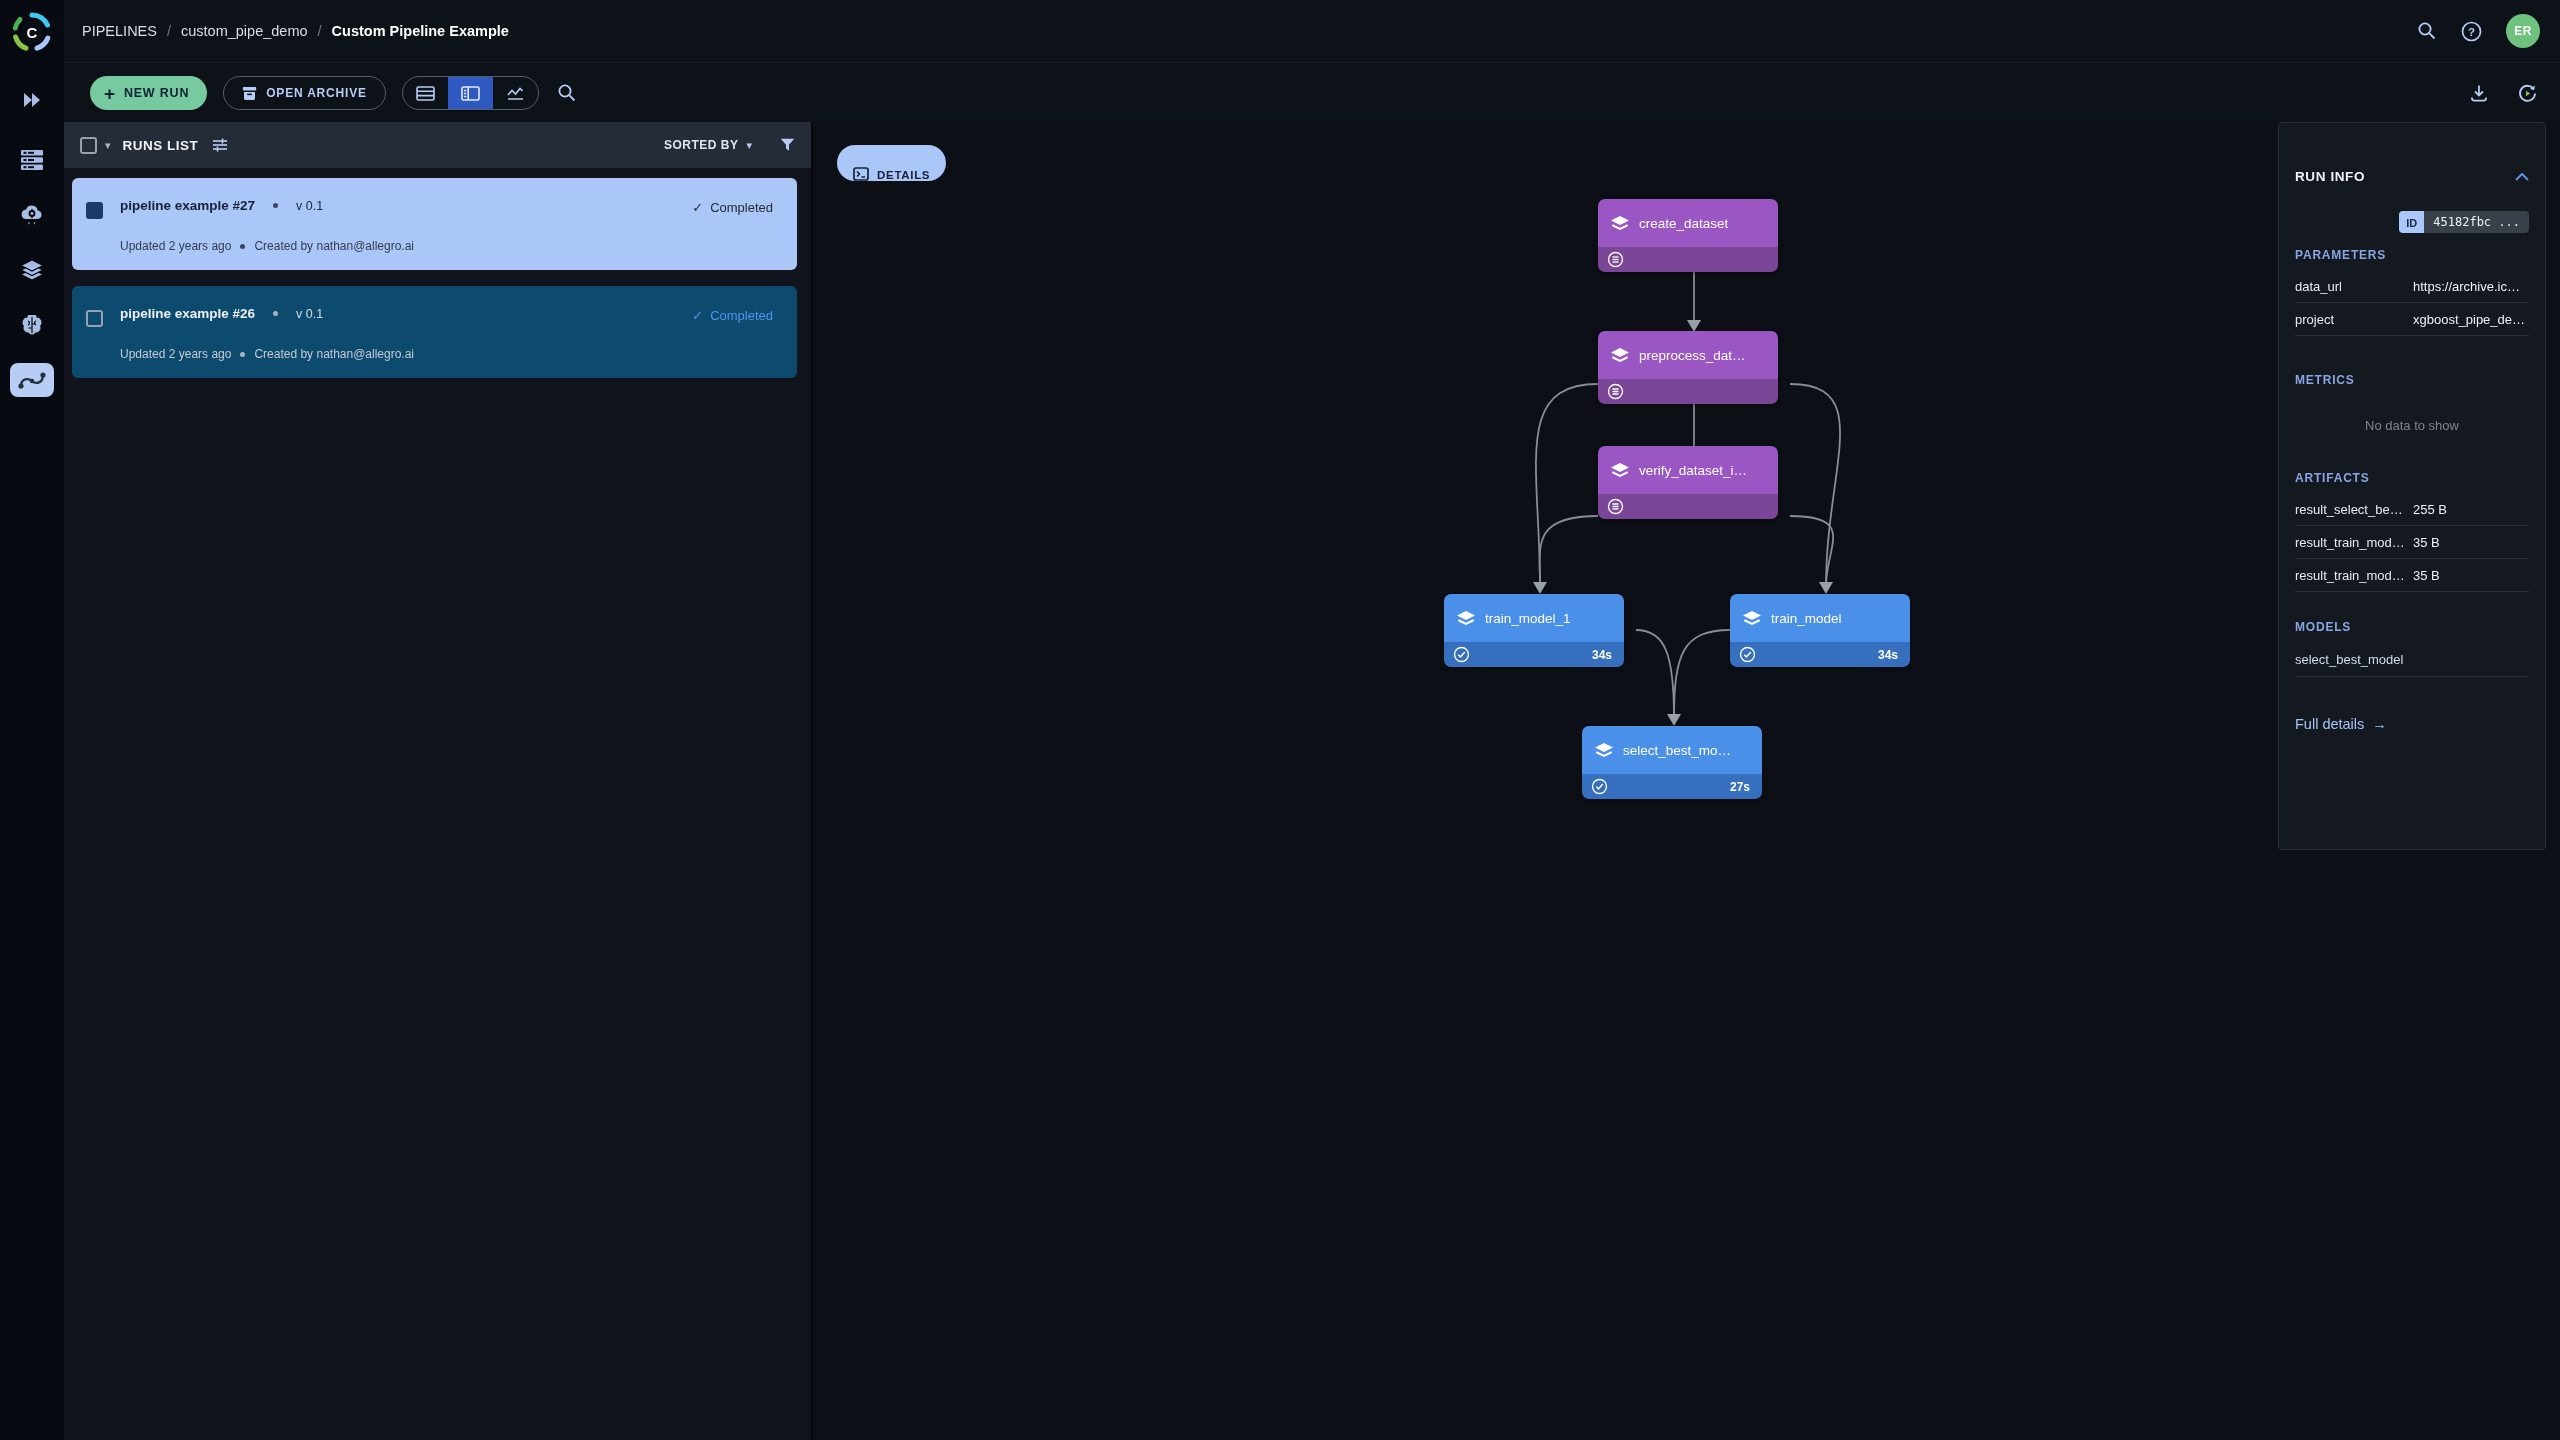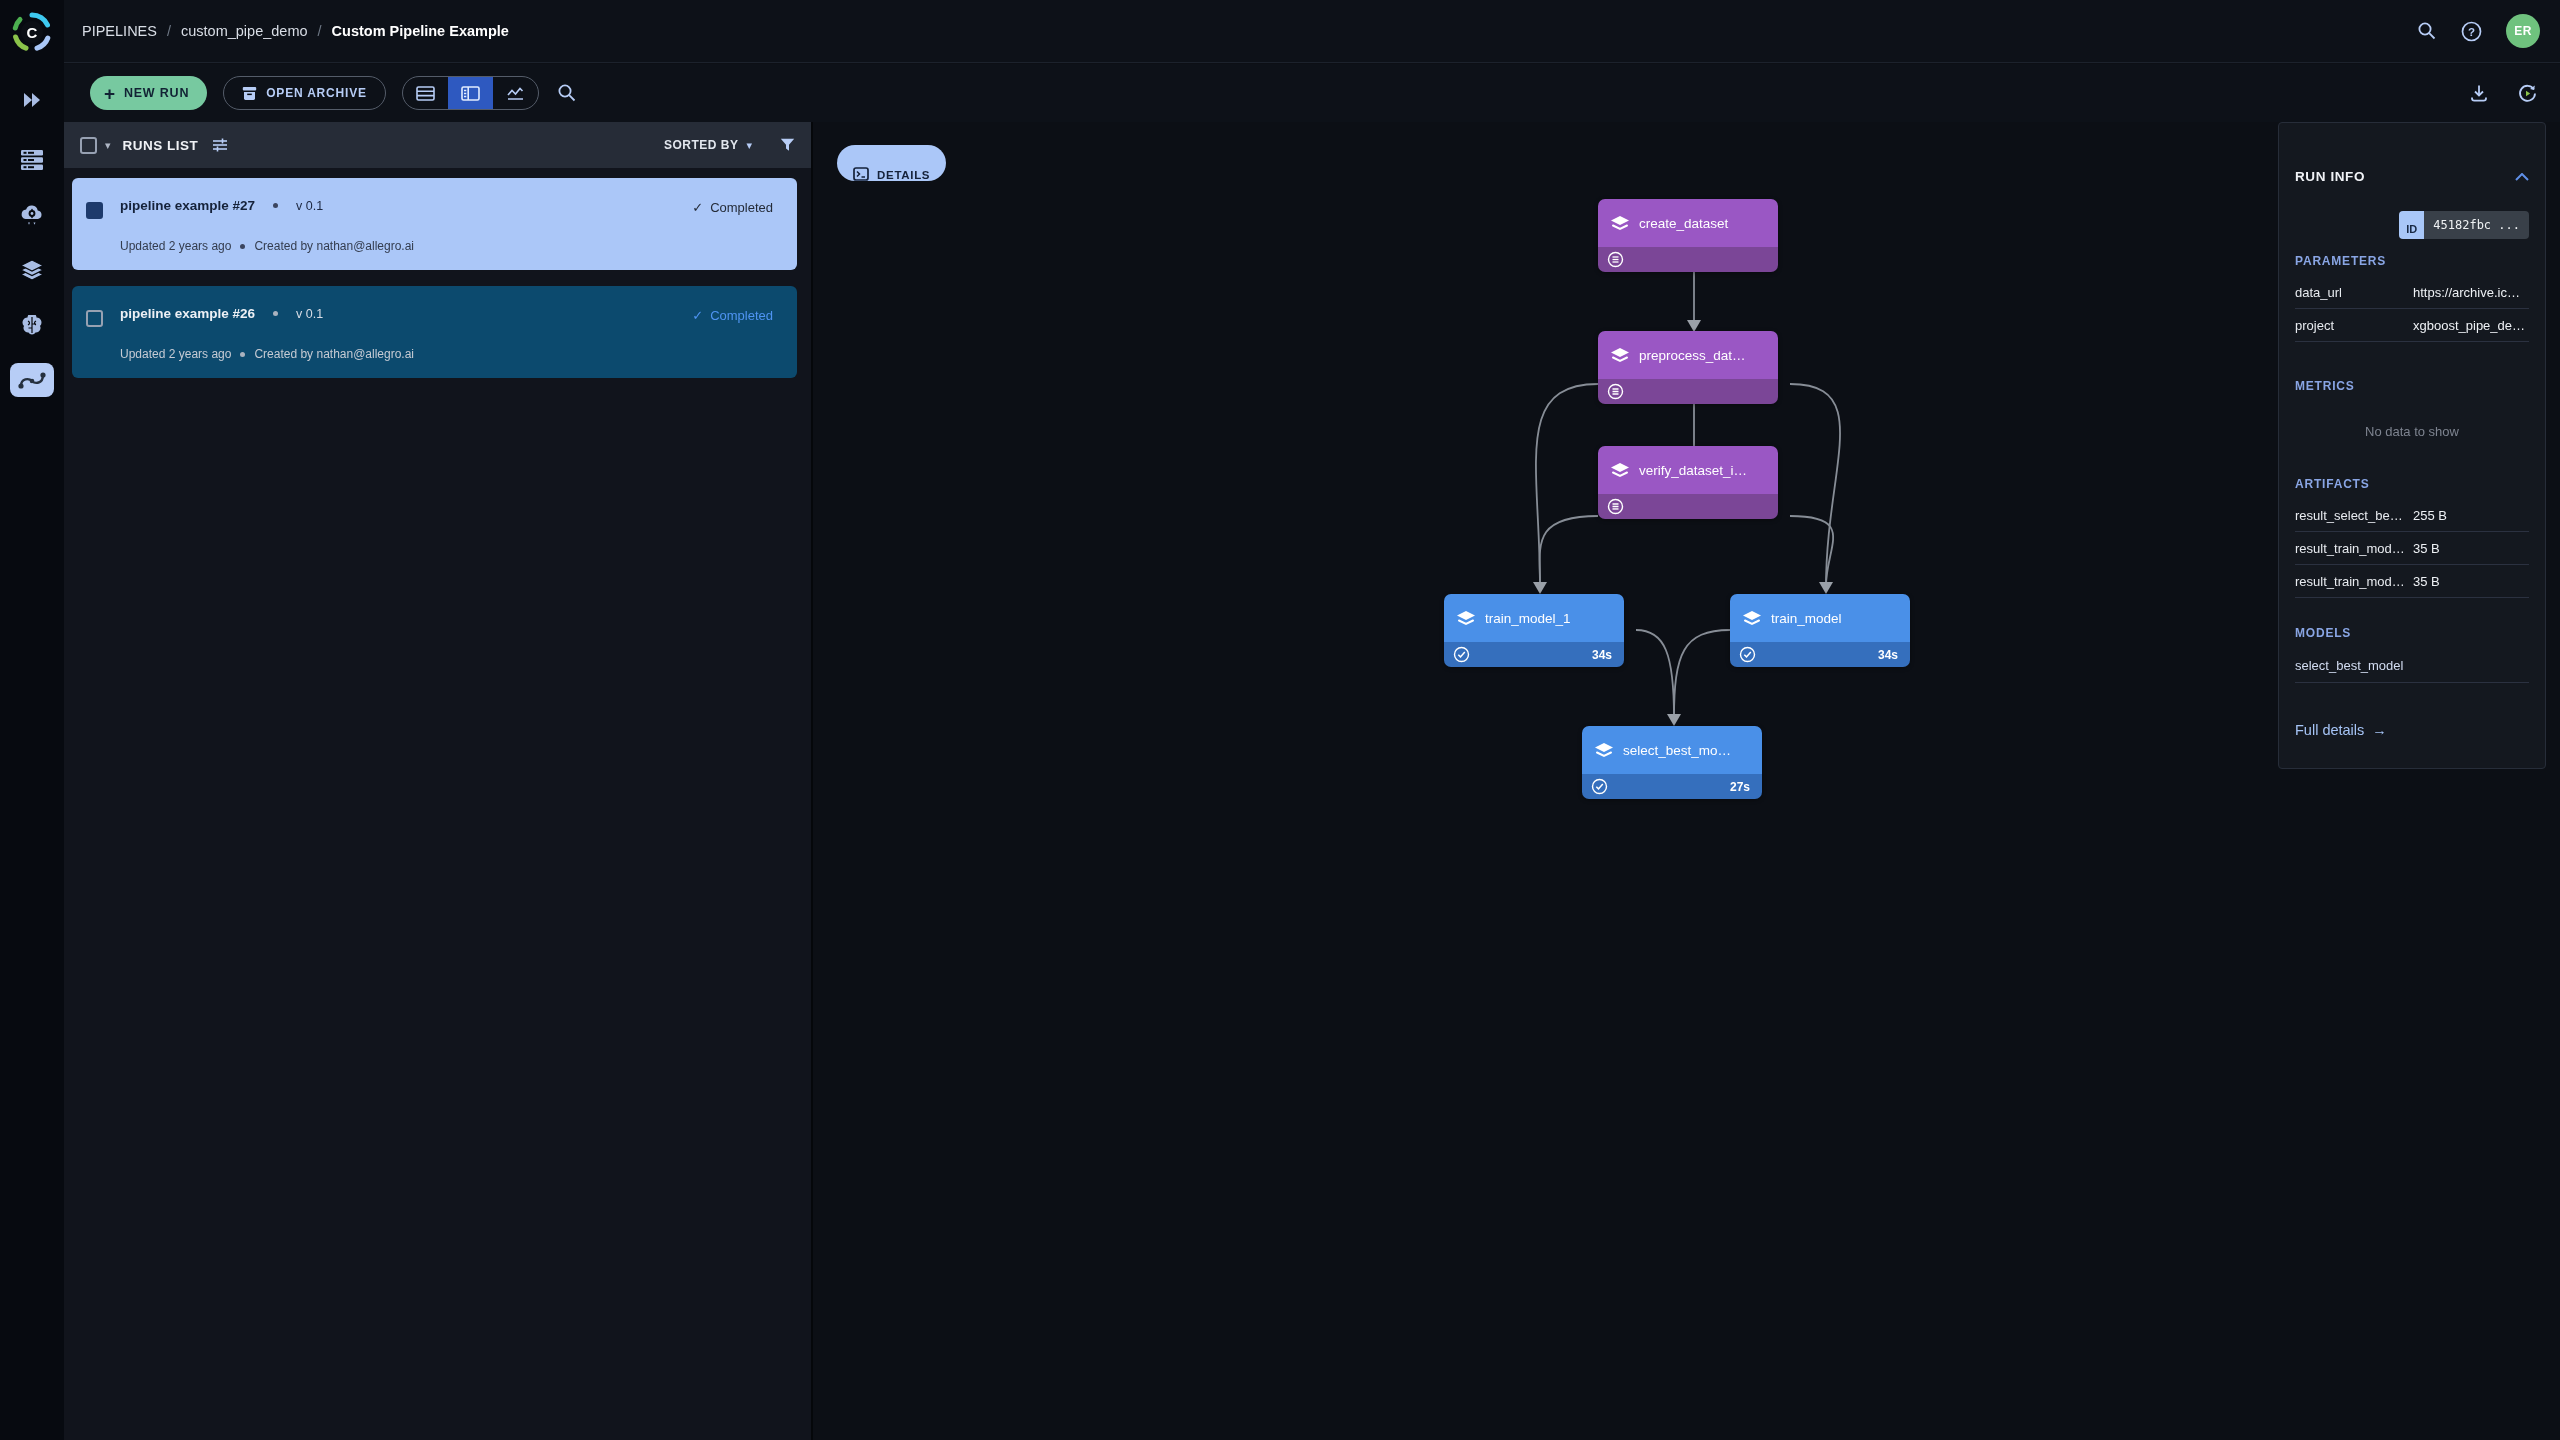--- a/index.html
+++ b/index.html
@@ -73,27 +73,27 @@
   .node { position:absolute; width:180px; height:73px; border-radius:7px; overflow:hidden; cursor:pointer; box-shadow:0 1px 4px rgba(0,0,0,.4); }
   .node-head { height:48px; display:flex; align-items:center; padding:0 12px; gap:9px; color:#fff; font-size:13.5px; }
   .node-foot { height:25px; display:flex; align-items:center; padding:0 9px; color:#fff; }
   .node.purple .node-head { background:#9a57c4; }
   .node.purple .node-foot { background:#7b4697; }
   .node.blue .node-head { background:#4a90e8; }
   .node.blue .node-foot { background:#356fbd; }
   .node-duration { margin-left:auto; font-size:12px; font-weight:bold; padding-right:3px; }
 
   
-  .run-info { position:absolute; left:2278px; top:122px; width:268px; height:647px; background:#14181f; border:1px solid #272d39; border-radius:4px; padding:0 16px; z-index:15; }
+  .run-info { position:absolute; left:2278px; top:122px; width:268px; height:728px; background:#14181f; border:1px solid #272d39; border-radius:4px; padding:0 16px; z-index:15; }
   .ri-header { margin-top:46px; display:flex; justify-content:space-between; align-items:center; }
   .ri-title { font-weight:bold; font-size:13.5px; letter-spacing:.6px; color:#f0f2f6; }
   .ri-collapse { cursor:pointer; }
   .ri-id-row { margin-top:27px; display:flex; justify-content:flex-end; }
   .id-chip { display:flex; align-items:stretch; cursor:pointer; }
-  .id-badge { background:#a9c7f8; color:#182944; font-weight:bold; font-size:11px; padding:12px 7px 4px; border-radius:4px 0 0 4px; display:flex; align-items:center; }
+  .id-badge { background:#a9c7f8; color:#182944; font-weight:bold; font-size:11px; padding:5px 7px 4px; border-radius:4px 0 0 4px; display:flex; align-items:center; }
   .id-value { background:#394049; color:#eef1f3; font-family:"DejaVu Sans Mono", monospace; font-size:12px; padding:4px 9px; border-radius:0 4px 4px 0; display:flex; align-items:center; }
   .ri-sec-title { font-weight:bold; font-size:12px; letter-spacing:.8px; color:#89a5e4; }
   .mt-params { margin-top:15px; }
   .mt-metrics { margin-top:37px; }
   .mt-artifacts { margin-top:38px; }
   .mt-models { margin-top:28px; }
   .ri-rows { margin-top:8px; }
   .ri-row { display:flex; align-items:center; padding:9px 0 8px; border-bottom:1px solid #2b3140; font-size:13px; }
   .ri-row .lbl { flex:0 0 118px; color:#e8ebf0; white-space:nowrap; overflow:hidden; }
   .ri-row .val { color:#eef1f5; white-space:nowrap; overflow:hidden; }

